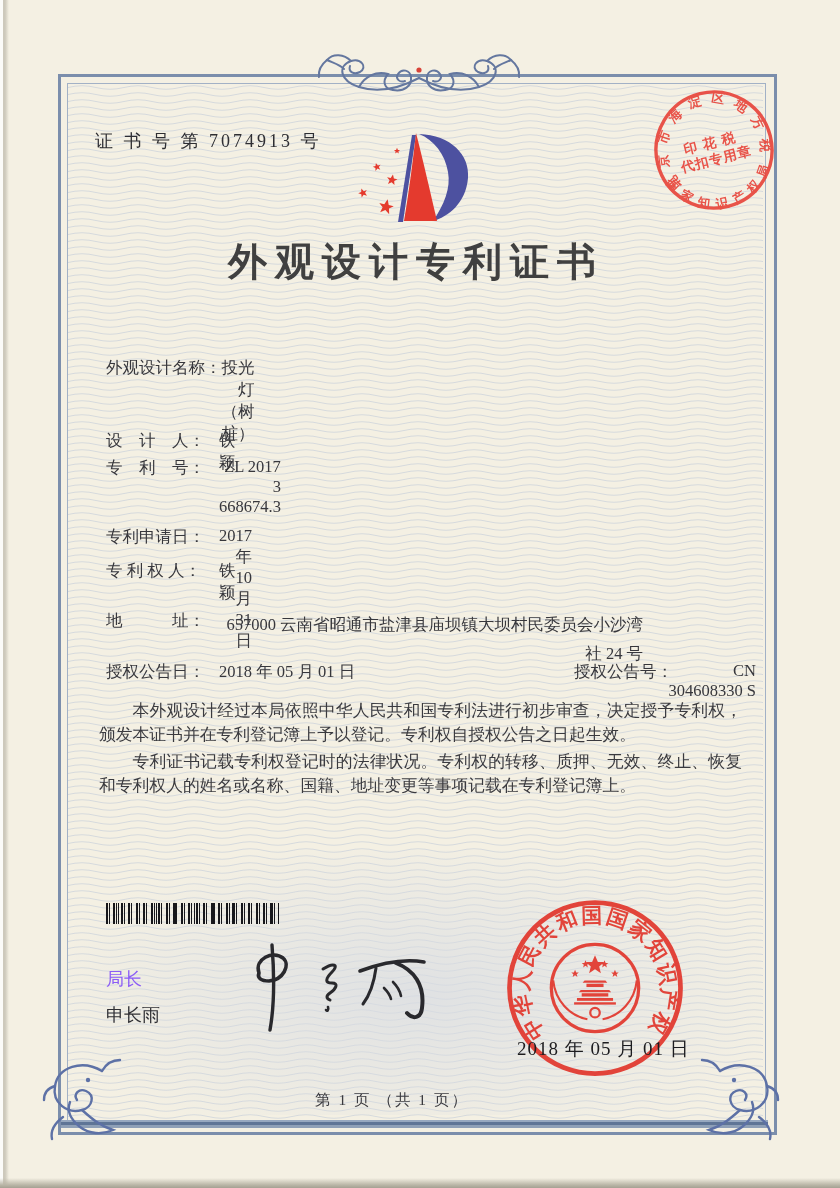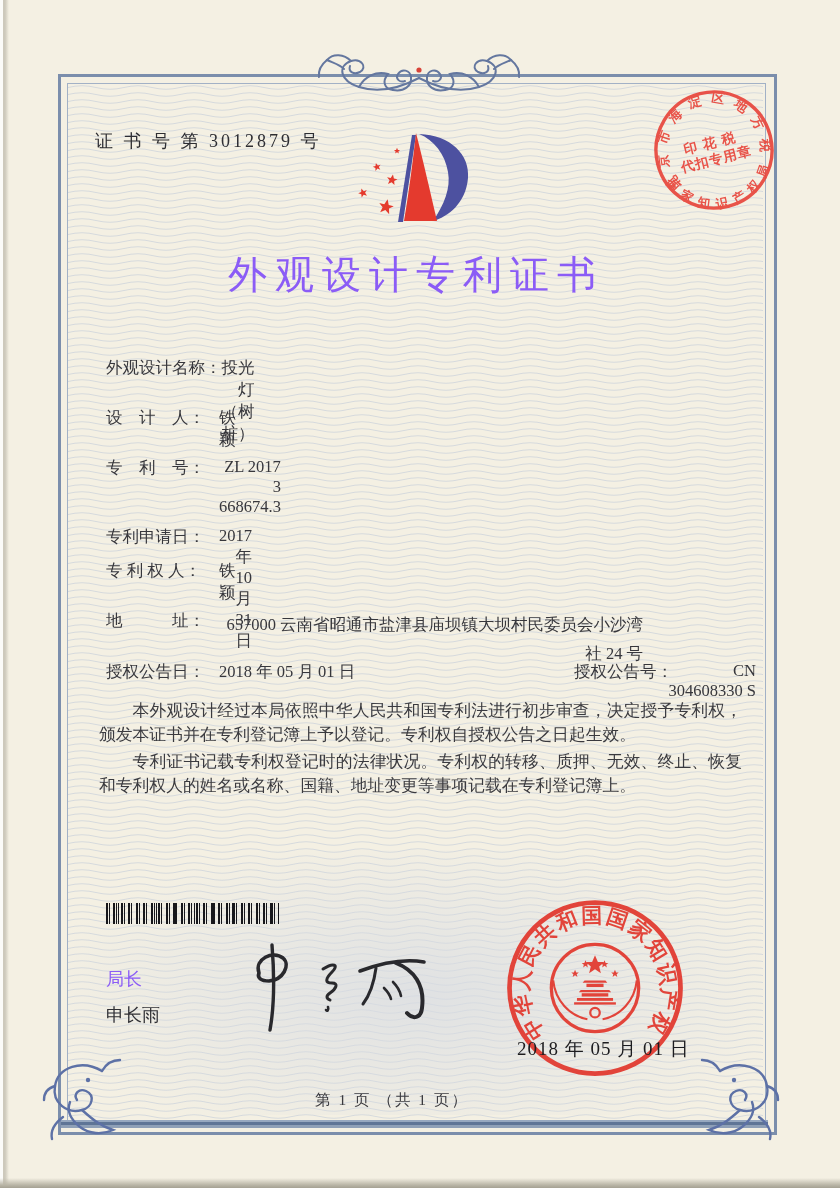--- a/index.html
+++ b/index.html
@@ -24,22 +24,22 @@
 
   .waves{position:absolute;left:68px;top:84px;z-index:0;opacity:.55;}
   .gray-zone{position:absolute;left:68px;top:850px;width:695px;height:265px;z-index:0;
     background:radial-gradient(ellipse at 50% 55%,rgba(216,220,227,.75),rgba(216,220,227,0) 78%);}
 
   .ornament{position:absolute;z-index:3;}
 
   
   .cert-no{position:absolute;left:95px;top:129px;font-size:18px;letter-spacing:3px;color:#2e2e33;z-index:3;}
   .logo{position:absolute;left:350px;top:128px;z-index:3;}
-  .title{position:absolute;left:58px;top:248px;width:716px;text-align:center;
-    font-size:39px;font-weight:400;letter-spacing:8px;color:#8b5cf6;z-index:3;}
+  .title{position:absolute;left:58px;top:235px;width:716px;text-align:center;
+    font-size:39px;font-weight:700;letter-spacing:8px;color:#404040;z-index:3;}
 
   .fields{position:absolute;left:0;top:0;z-index:3;}
   .frow{position:absolute;left:106px;font-size:16.5px;color:#37373c;display:flex;}
   .flabel{display:inline-block;min-width:113px;white-space:pre;}
   .fvalue{white-space:pre-wrap;text-align:right;}
   .frow.addr .fvalue{width:424px;line-height:29px;}
   .grant-right{position:absolute;left:468px;top:0;display:flex;}
 
   .paras{position:absolute;left:99px;top:699px;width:651px;z-index:3;
     font-size:16.8px;line-height:23.6px;text-align:justify;color:#3a3a3f;}
@@ -116,21 +116,21 @@
         <path d="M62,16 C42,4 18,12 15,31 C12,48 27,59 42,55 C53,52 55,40 46,36 C39,33 33,39 37,45"></path>
         <path d="M42,55 C51,63 60,71 73,75 C62,80 49,79 40,72 C30,64 27,55 30,47"></path>
         <path d="M62,16 C66,9 72,5 80,5"></path>
         <path d="M23,62 C15,68 10,75 12,84"></path>
         <path d="M15,31 C8,33 4,38 4,45"></path>
       </g>
       <circle cx="48" cy="25" r="2.2" fill="#5d71a6"></circle>
     </g>
   </svg>
 
-  <div class="cert-no">证 书 号 第 3012879 号</div>
+  <div class="cert-no">证 书 号 第 7074913 号</div>
 
   <svg class="logo" width="126" height="102" viewBox="0 0 126 102">
     <defs>
       <path id="st" d="M0,-10 L2.9,-3.1 L9.5,-3.1 L4.2,1.2 L5.9,8.1 L0,4 L-5.9,8.1 L-4.2,1.2 L-9.5,-3.1 L-2.9,-3.1 Z"></path>
     </defs>
     <g fill="#4d51a0">
       <path d="M69,6 C101,7 120,27 118,50 C116,75 98,89 83,93 C94,77 101,60 98,44 C95,26 84,12 69,6 Z"></path>
       <path d="M62,7 L66,7 L53,94 L48,94 Z"></path>
     </g>
     <path fill="#e43a2e" d="M66,5 C63,32 59,63 54,93 L87,93 C80,63 73,32 66,5 Z"></path>
@@ -161,21 +161,21 @@
       <text x="0" y="-3" text-anchor="middle" font-size="13.5" font-weight="700" letter-spacing="6">印花税</text>
       <text x="0" y="14" text-anchor="middle" font-size="13.5" font-weight="700" letter-spacing="1">代扣专用章</text>
     </g>
   </svg>
 
   <div class="fields">
     <div class="frow" style="top:357px">
       <span class="flabel">外观设计名称：</span>
       <span class="fvalue">投光灯（树桩）</span>
     </div>
-    <div class="frow" style="top:407px">
+    <div class="frow" style="top:430px">
       <span class="flabel">设　计　人：</span>
       <span class="fvalue">铁颖</span>
     </div>
     <div class="frow" style="top:457px">
       <span class="flabel">专　利　号：</span>
       <span class="fvalue">ZL 2017 3 668674.3</span>
     </div>
     <div class="frow" style="top:526px">
       <span class="flabel">专利申请日：</span>
       <span class="fvalue">2017 年 10 月 31 日</span>

